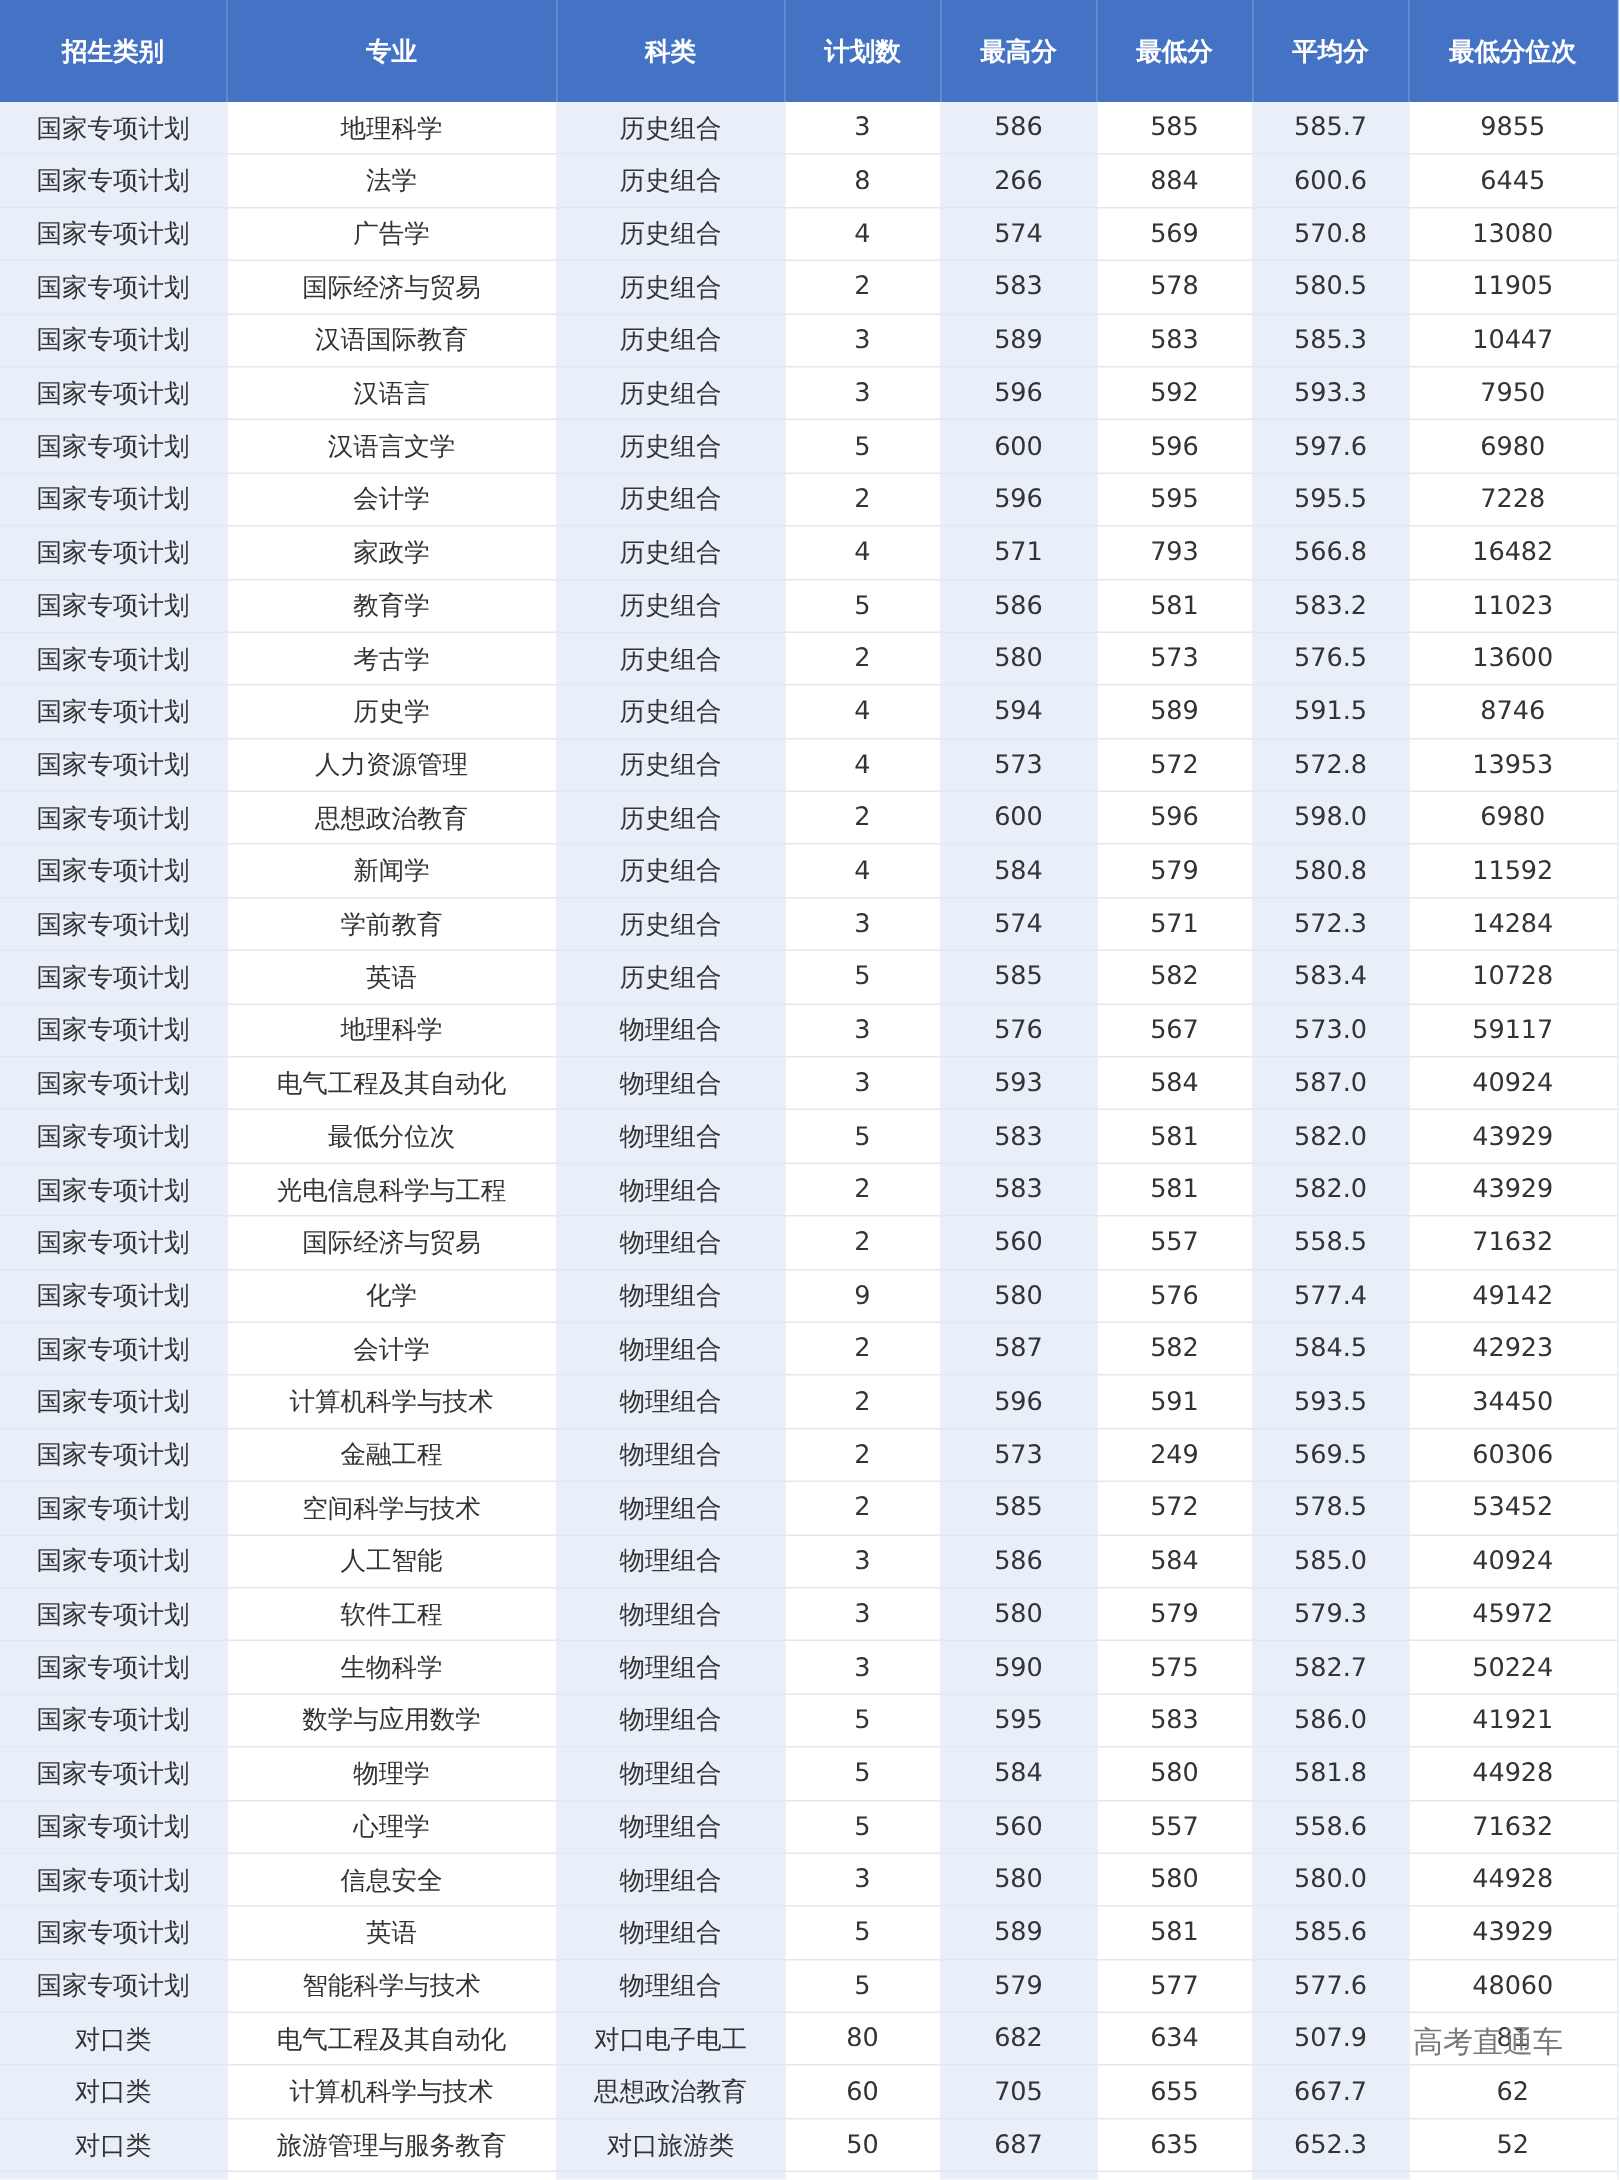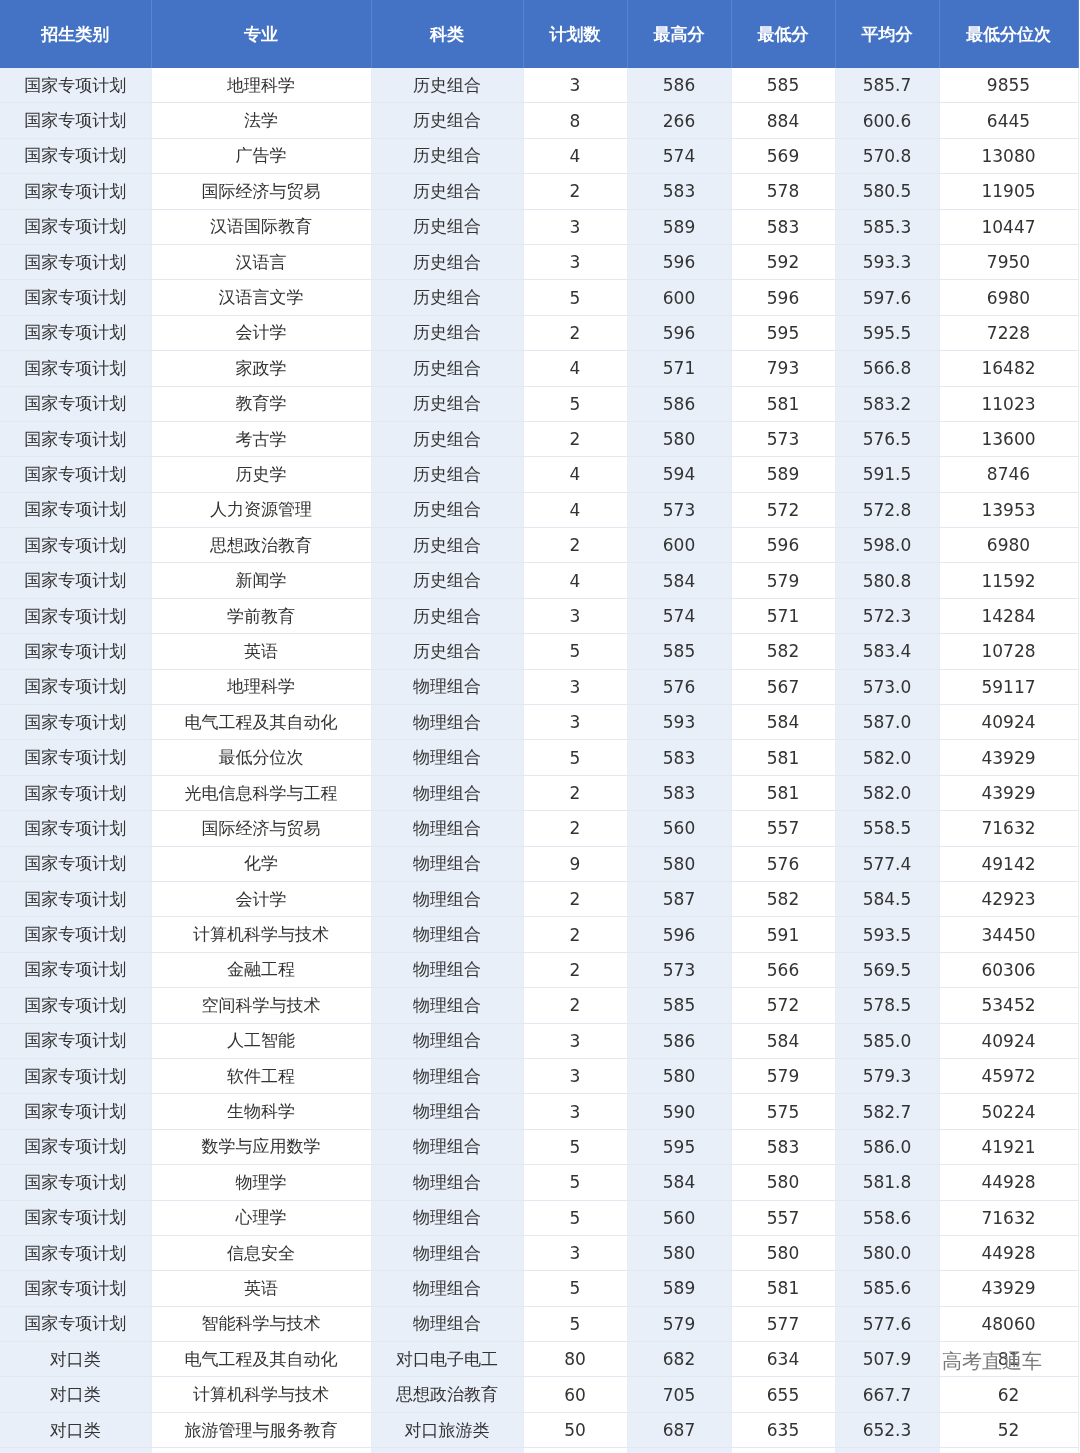--- a/index.html
+++ b/index.html
@@ -294,21 +294,21 @@
         <td>591</td>
         <td class="shade">593.5</td>
         <td>34450</td>
       </tr>
       <tr>
         <td class="shade">国家专项计划</td>
         <td>金融工程</td>
         <td class="shade">物理组合</td>
         <td>2</td>
         <td class="shade">573</td>
-        <td>566</td>
+        <td>249</td>
         <td class="shade">569.5</td>
         <td>60306</td>
       </tr>
       <tr>
         <td class="shade">国家专项计划</td>
         <td>空间科学与技术</td>
         <td class="shade">物理组合</td>
         <td>2</td>
         <td class="shade">585</td>
         <td>572</td>

